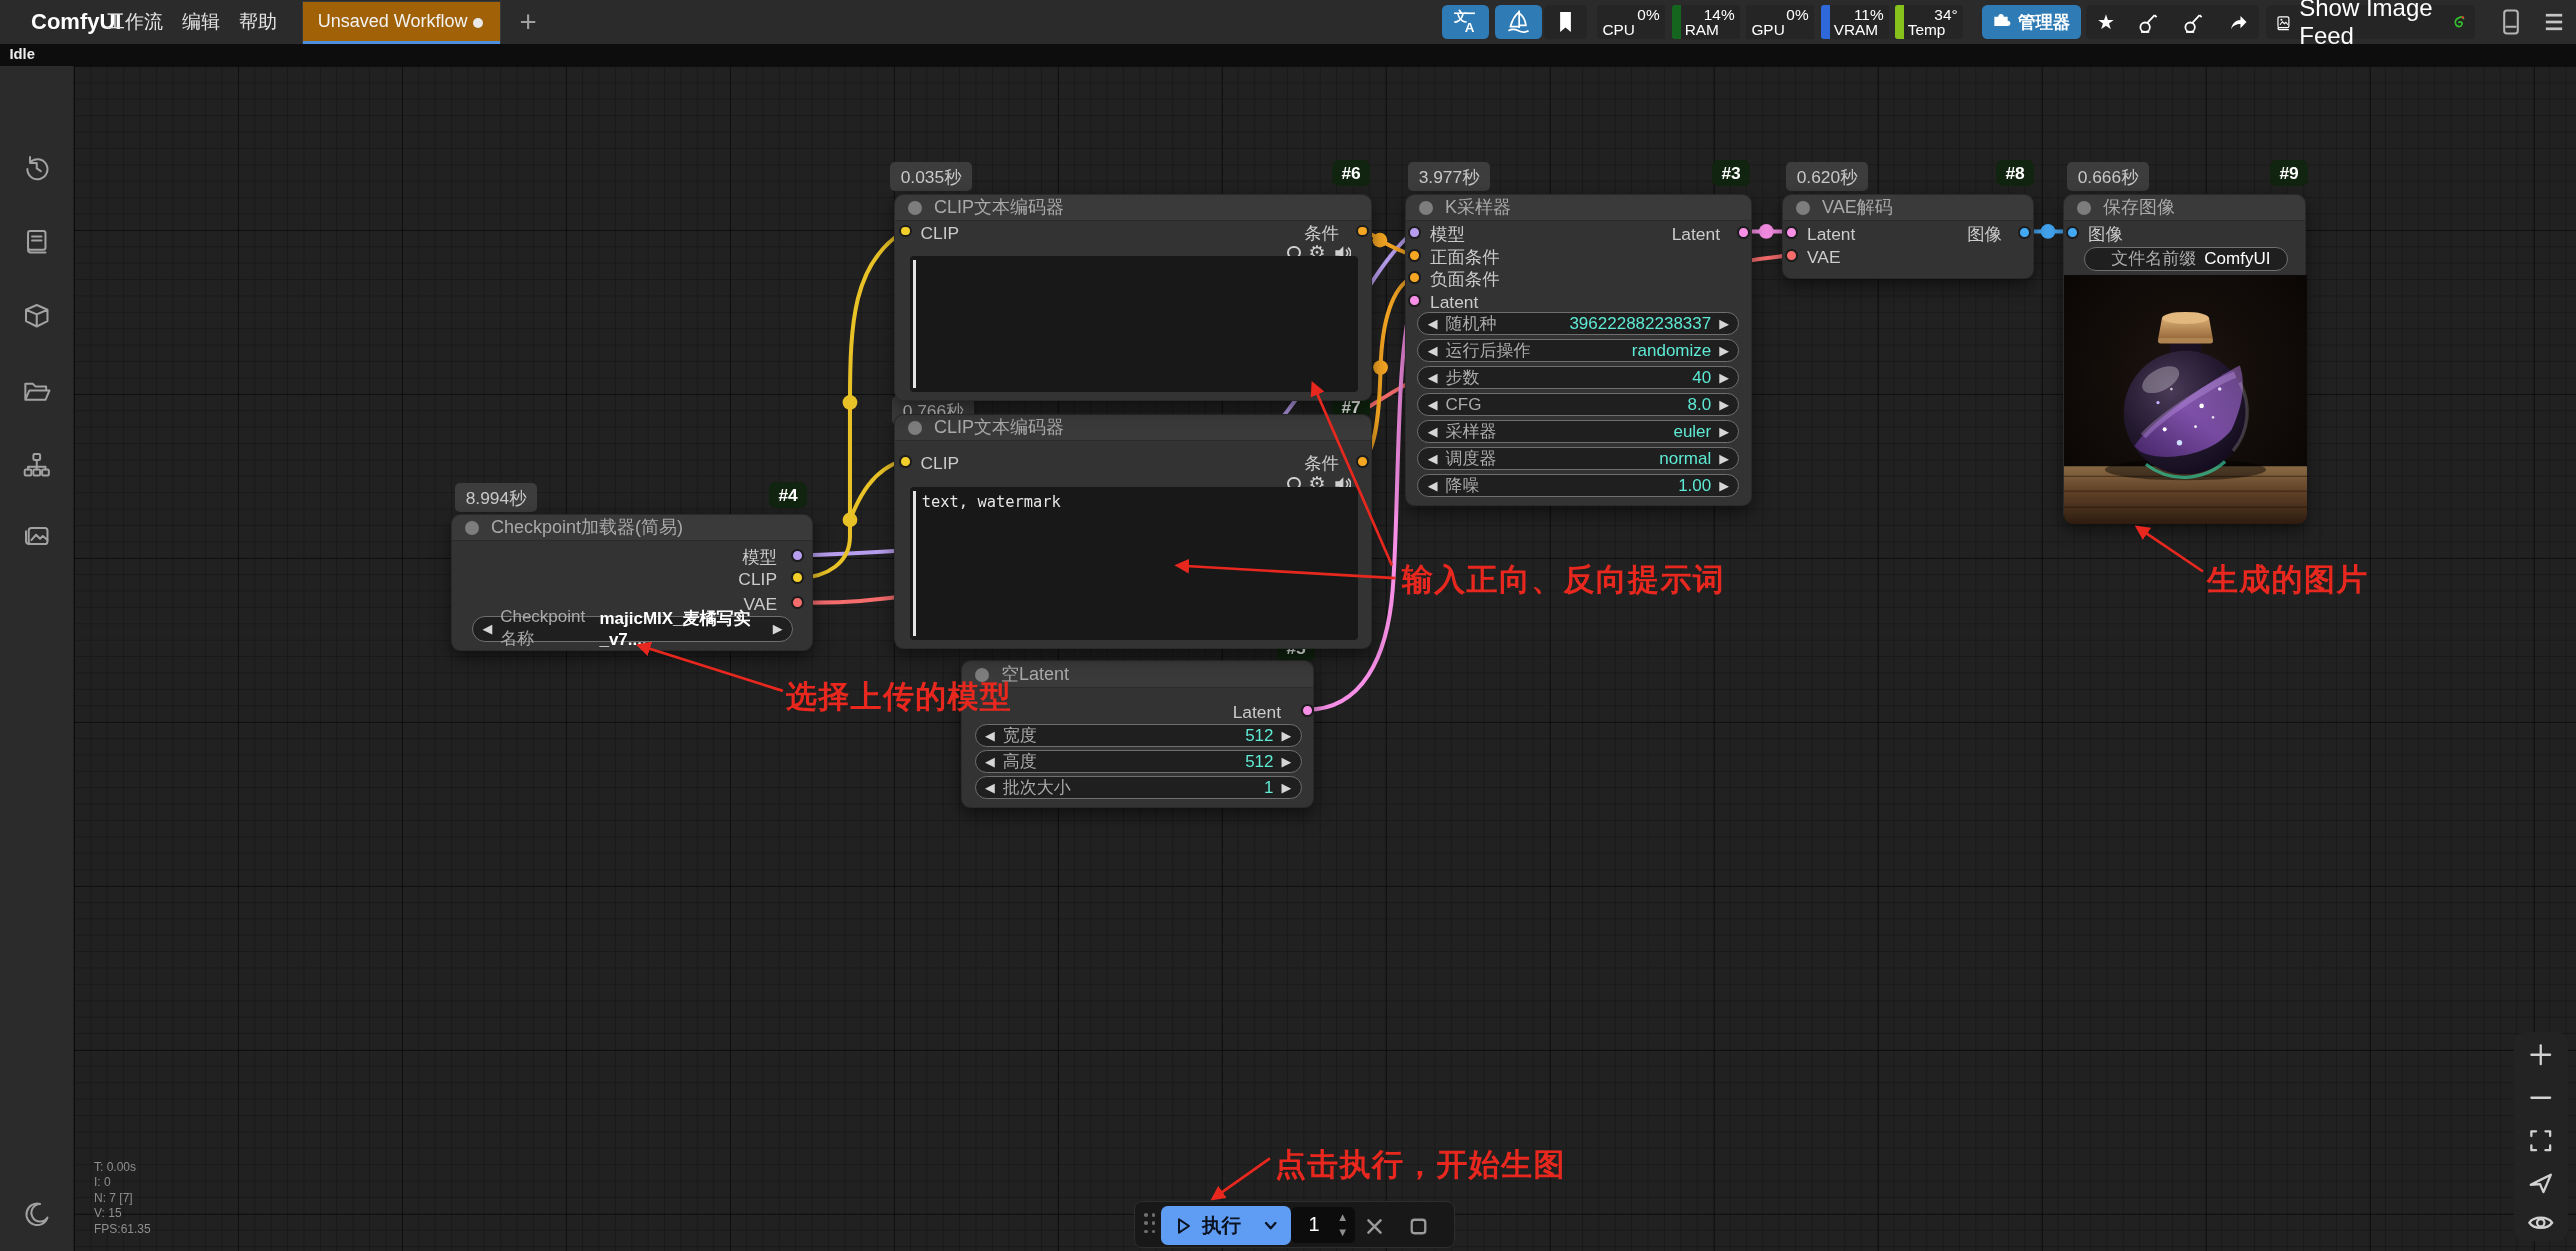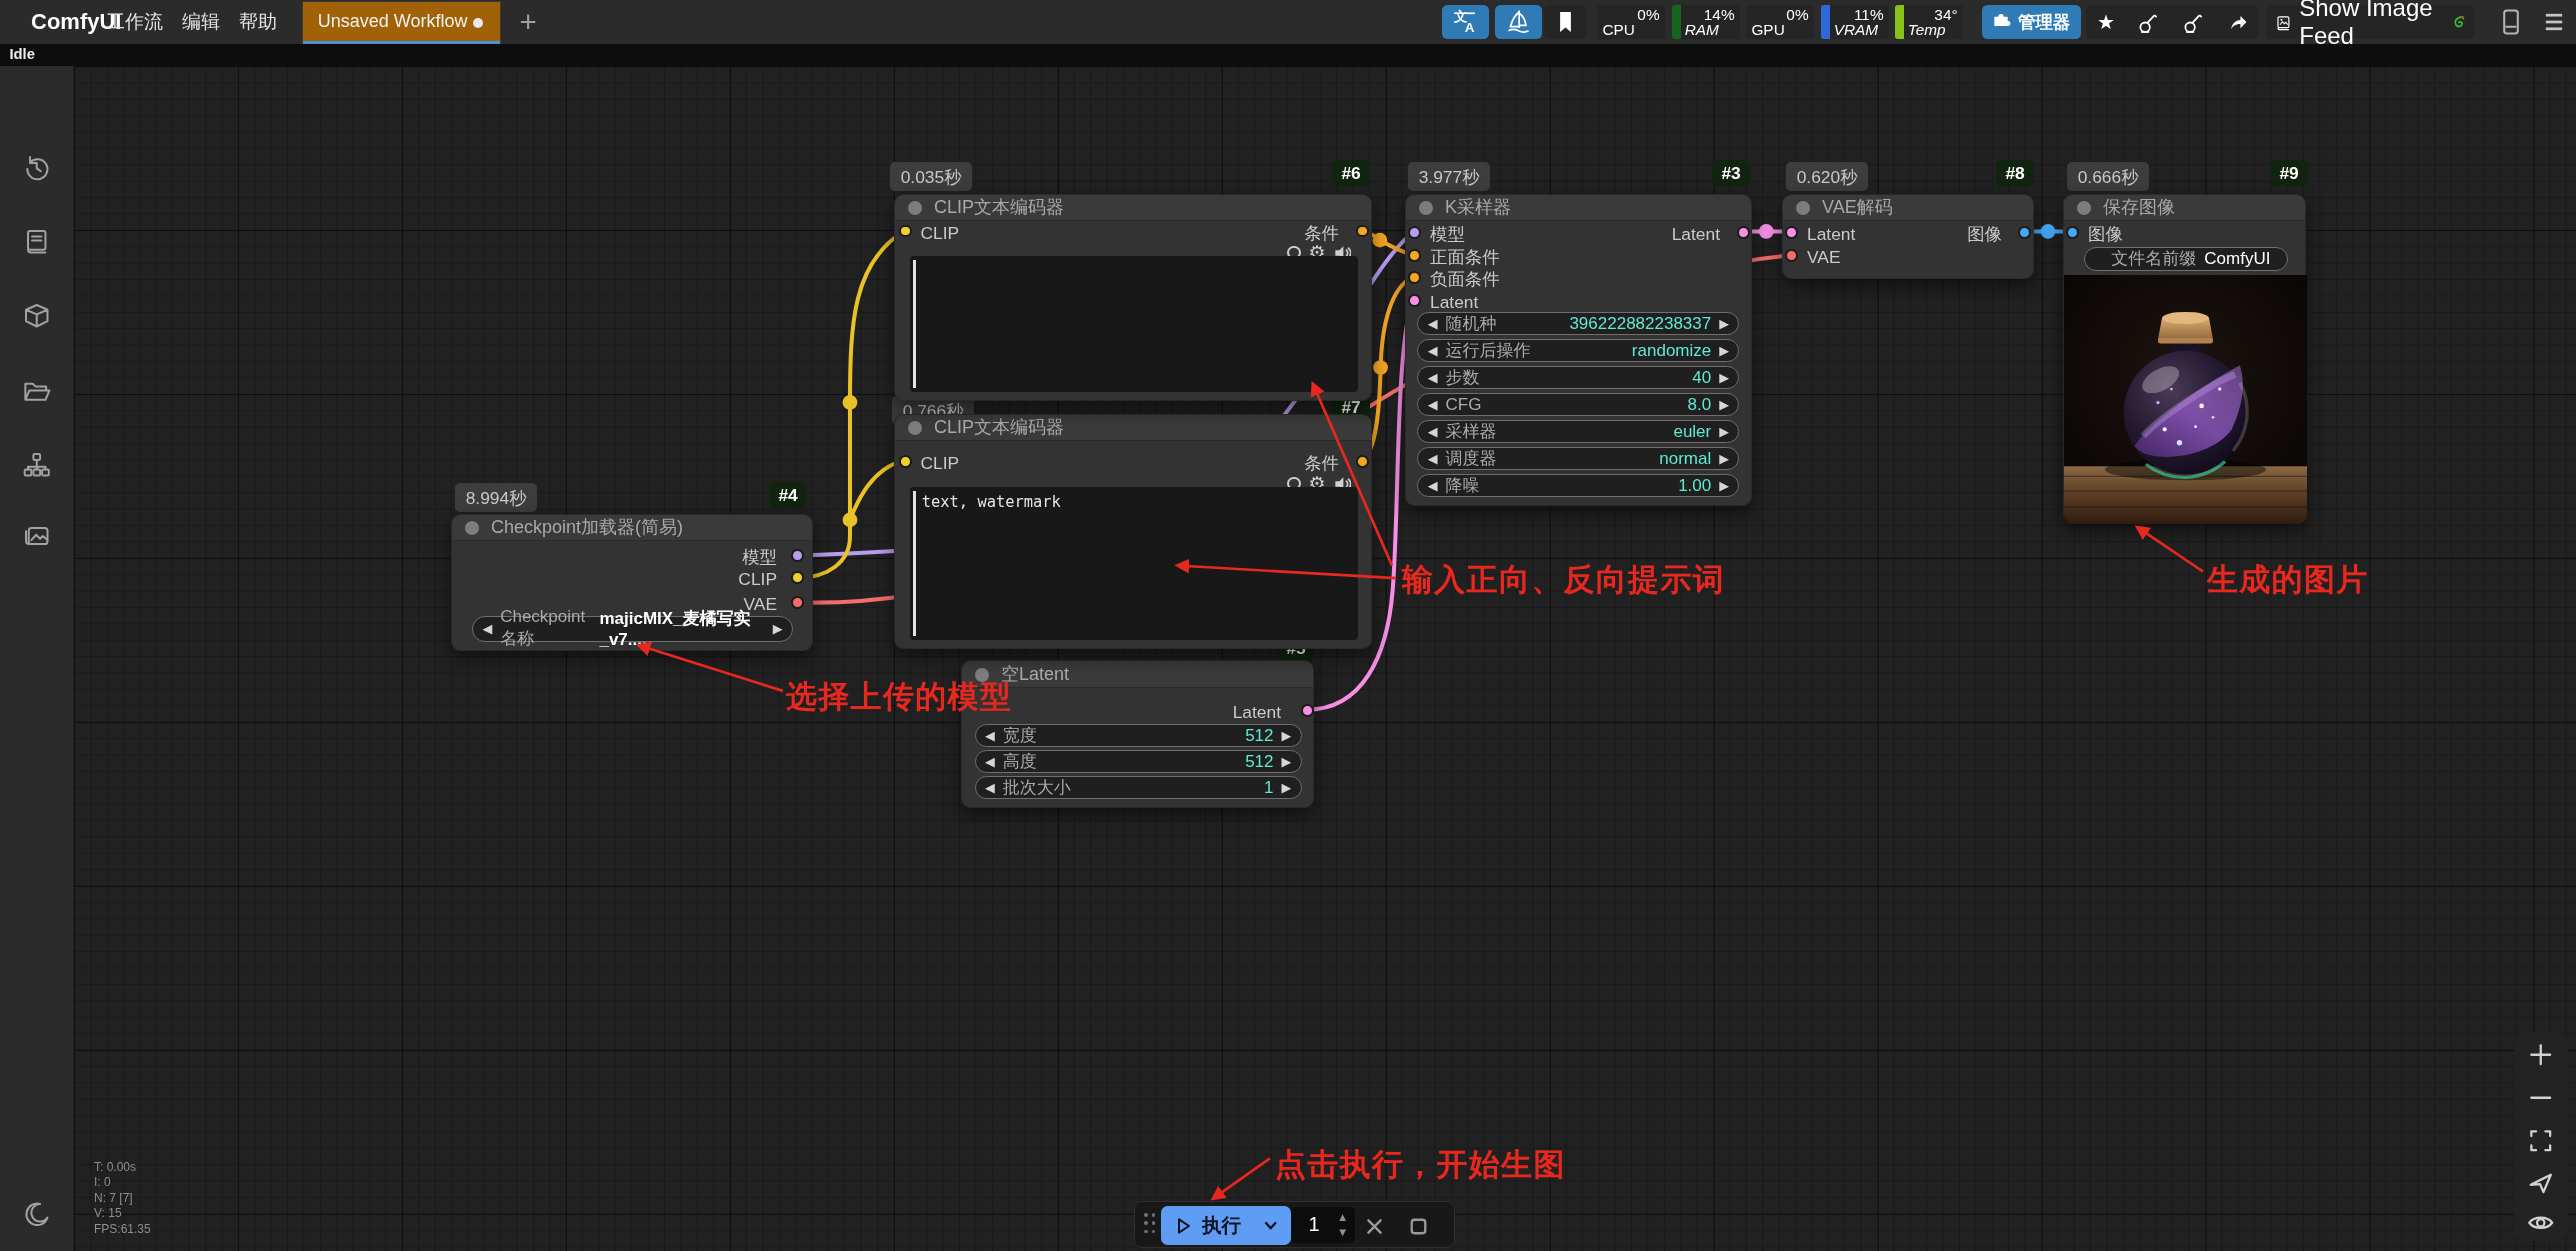--- a/index.html
+++ b/index.html
@@ -18,21 +18,21 @@
   #tab-dot { position:absolute; right:17.4px; top:16px; width:10px; height:10px; border-radius:50%; background:#e9e9e9; }
   #tab-plus { position:absolute; left:511px; top:4px; width:34px; height:36px; color:#9f9f9f; font-size:29.5px; line-height:36px; text-align:center; font-weight:300; }
 
   .tb-btn { position:absolute; top:5.4px; height:34px; border-radius:5.4px; }
   .blue { background:#2e7bb5; }
   .dark { background:#252525; }
   .monitor { position:absolute; top:5.4px; width:68px; height:34px; background:#252525; border-radius:2.7px; overflow:hidden; }
   .monitor .bar { position:absolute; left:0; top:0; bottom:0; width:8.7px; }
   .monitor .val { position:absolute; right:5.4px; top:0.7px; color:#fff; font-size:15.4px; }
   .monitor .lbl { position:absolute; left:5.4px; bottom:0.7px; color:#fff; font-size:15.4px; }
-  .monitor.hasbar .lbl { left:12.7px;font-style:italic; }
+  .monitor.hasbar .lbl { left:12.7px; }
 
   
   #idlebar { position:absolute; left:0; top:44px; width:2576px; height:21.5px; background:#0d0d0d; z-index:49; }
   #idle-text { position:absolute; left:9.4px; top:2px; color:#ececec; font-size:14.8px; font-weight:bold; }
 
   
   #sidebar { position:absolute; left:0; top:66px; width:74px; height:1185px; background:#2b2b2b; border-right:1.3px solid #202020; z-index:48; }
   .side-icon { position:absolute; left:22px; width:29.5px; height:29.5px; }
   .side-icon svg { stroke:#a2a2a2; fill:none; stroke-width:3; stroke-linecap:round; stroke-linejoin:round; }
 

